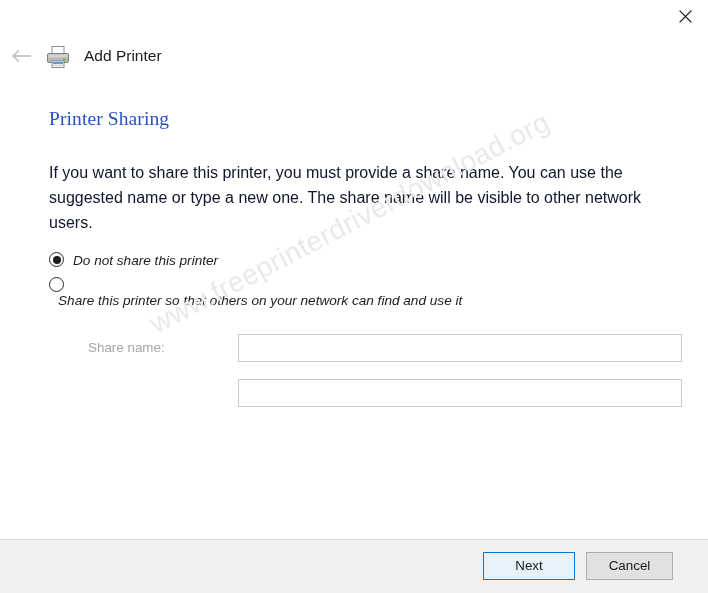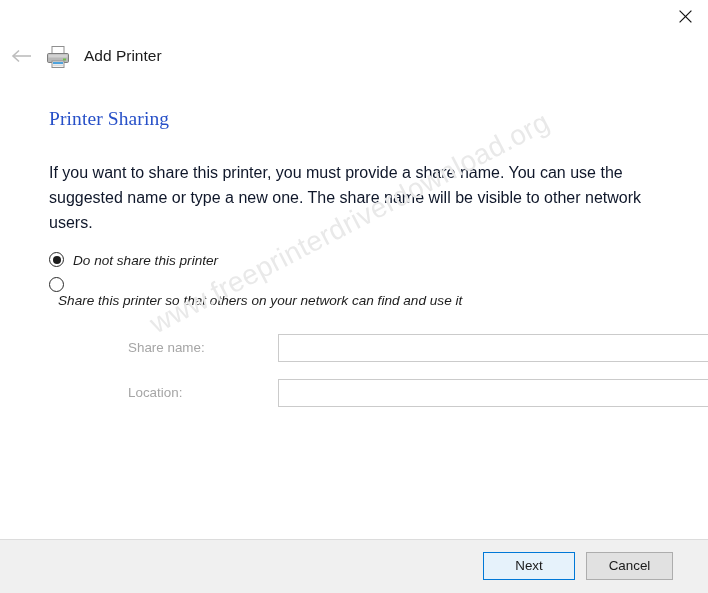--- a/index.html
+++ b/index.html
@@ -147,21 +147,20 @@
     color: #1d1d1d;
     line-height: 18px;
   }
 
   
   .field-row {
     position: absolute;
     left: 88px;
     right: 25px;
     height: 28px;
-    margin-left: 40px;
   }
   #field-share-name { top: 334px; }
   #field-location   { top: 379px; }
   #field-comment    { top: 424px; }
 
   .field-label {
     position: absolute;
     left: 0;
     top: 0;
     width: 140px;
@@ -304,21 +303,20 @@
     <span class="radio-mark"></span>
     <span class="radio-label">Share this printer so that others on your network can find and use it</span>
   </div>
 
   <div class="field-row" id="field-share-name">
     <label class="field-label">Share name:</label>
     <input class="field-input" type="text" disabled="" value="" placeholder="" style="">
   </div>
 
   <div class="field-row" id="field-location">
-    <label class="field-label">Location:</label>
     <input class="field-input" type="text" disabled="" value="" placeholder="" style="">
   </div>
 
 
   <div class="watermark">www.freeprinterdriverdownload.org</div>
 
   <div class="footer">
     <div class="footer-inner">
       <button class="btn btn-next">Next</button>
       <button class="btn btn-cancel">Cancel</button>

